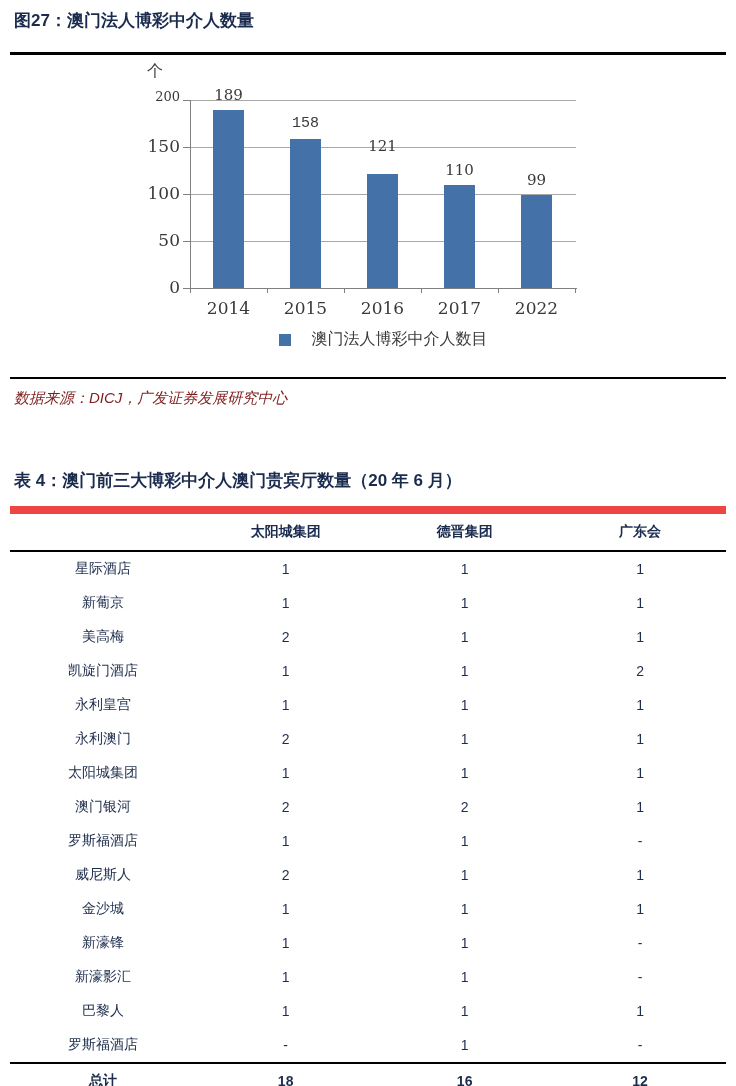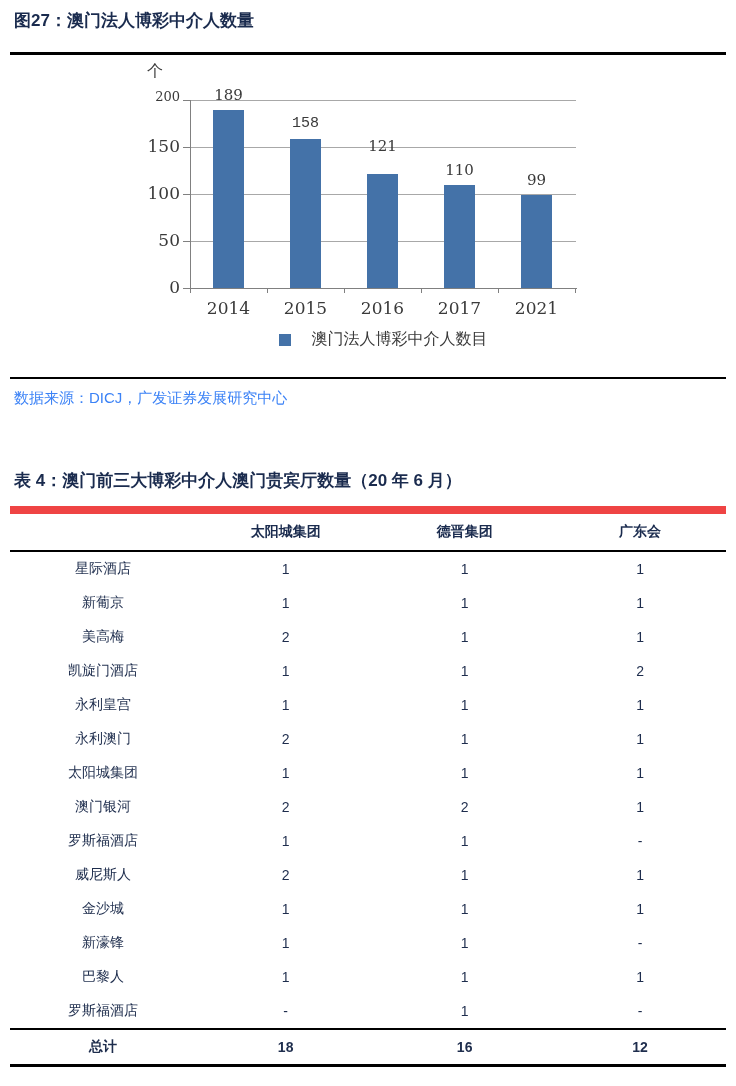--- a/index.html
+++ b/index.html
@@ -27,21 +27,22 @@
     position: relative;
     height: 322px;
     font-family: "DejaVu Serif", serif;
     color: #3a3a3a;
   }
 
   .source-note {
     padding: 9px 4px 0 4px;
     font-size: 15px;
     line-height: 20px;
-    color: #3b82f6;
+    color: #7f1d1d;
+    font-style: italic;
   }
 
   .table-title { margin-top: 62px; margin-bottom: 0; }
 
   table.vip {
     width: 100%;
     border-collapse: collapse;
     margin-top: 14px;
     font-size: 14px;
     color: #1e2d4d;
@@ -103,21 +104,21 @@
       <div style="position: absolute; left: 260.5px; top: 60px; width: 70px; text-align: center; font-size: 15px; color: rgb(58, 58, 58); font-family: Liberation Mono, monospace;">158</div>
       <div style="position: absolute; left: 257px; top: 243px; width: 77px; text-align: center; font-size: 17px; color: rgb(58, 58, 58);">2015</div>
       <div style="position: absolute; left: 357px; top: 119px; width: 31px; height: 114px; background: rgb(68, 114, 168);"></div>
       <div style="position: absolute; left: 337.5px; top: 82px; width: 70px; text-align: center; font-size: 15px; color: rgb(58, 58, 58);">121</div>
       <div style="position: absolute; left: 334px; top: 243px; width: 77px; text-align: center; font-size: 17px; color: rgb(58, 58, 58);">2016</div>
       <div style="position: absolute; left: 434px; top: 130px; width: 31px; height: 103px; background: rgb(68, 114, 168);"></div>
       <div style="position: absolute; left: 414.5px; top: 106px; width: 70px; text-align: center; font-size: 15px; color: rgb(58, 58, 58);">110</div>
       <div style="position: absolute; left: 411px; top: 243px; width: 77px; text-align: center; font-size: 17px; color: rgb(58, 58, 58);">2017</div>
       <div style="position: absolute; left: 511px; top: 140px; width: 31px; height: 93px; background: rgb(68, 114, 168);"></div>
       <div style="position: absolute; left: 491.5px; top: 116px; width: 70px; text-align: center; font-size: 15px; color: rgb(58, 58, 58);">99</div>
-      <div style="position: absolute; left: 488px; top: 243px; width: 77px; text-align: center; font-size: 17px; color: rgb(58, 58, 58);">2021</div>
+      <div style="position: absolute; left: 488px; top: 243px; width: 77px; text-align: center; font-size: 17px; color: rgb(58, 58, 58);">2022</div>
       <div style="position: absolute; left: 180px; top: 274px; width: 386px; display: flex; justify-content: center; align-items: center; gap: 21px;">
         <span style="display: inline-block; width: 12px; height: 12px; background: rgb(68, 114, 168);"></span>
         <span style="font-size: 16px; color: rgb(58, 58, 58);">澳门法人博彩中介人数目</span>
       </div>
     </div>
 
   <div class="rule-thin"></div>
   <div class="source-note">数据来源：DICJ，广发证券发展研究中心</div>
 
   <div class="sec-title table-title">表 4：澳门前三大博彩中介人澳门贵宾厅数量（20 年 6 月）</div>
@@ -204,20 +205,26 @@
           <td>1</td>
           <td>1</td>
         </tr>
         <tr>
           <td>新濠锋</td>
           <td>1</td>
           <td>1</td>
           <td>-</td>
         </tr>
         <tr>
+          <td>新濠影汇</td>
+          <td>1</td>
+          <td>1</td>
+          <td>-</td>
+        </tr>
+        <tr>
           <td>巴黎人</td>
           <td>1</td>
           <td>1</td>
           <td>1</td>
         </tr>
         <tr>
           <td>罗斯福酒店</td>
           <td>-</td>
           <td>1</td>
           <td>-</td>

